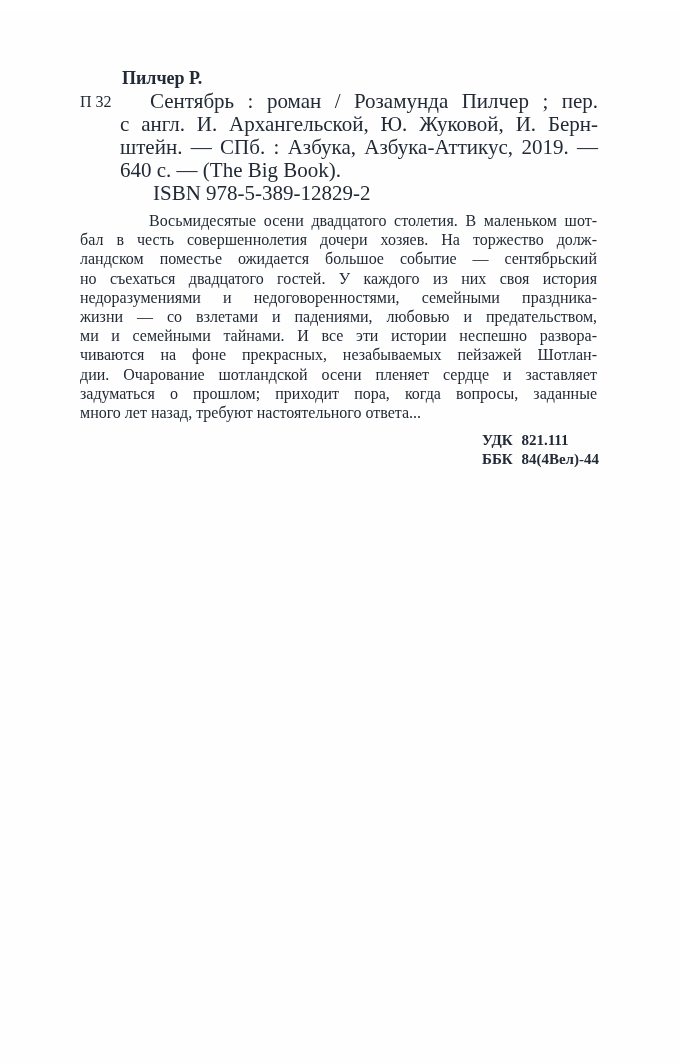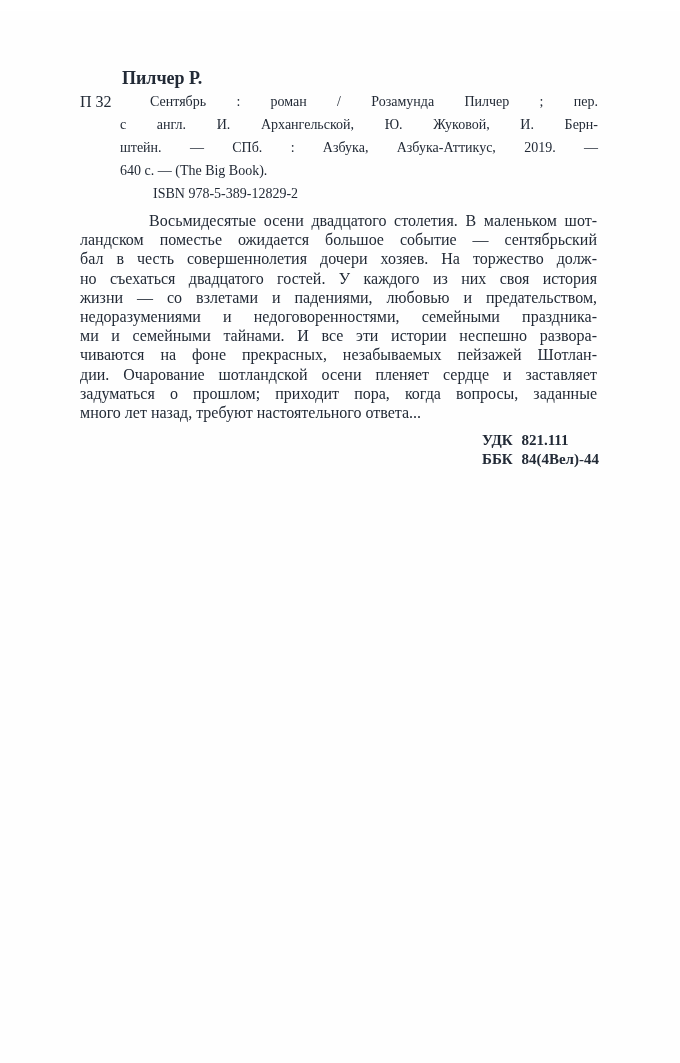--- a/index.html
+++ b/index.html
@@ -32,21 +32,21 @@
     top: 79px;
     font-size: 16px;
     line-height: 23px;
     white-space: nowrap;
   }
   .biblio {
     position: absolute;
     left: 120px;
     top: 79px;
     width: 478px;
-    font-size: 14px;
+    font-size: 21px;
     line-height: 23px;
   }
   .annotation {
     position: absolute;
     left: 80px;
     top: 200px;
     width: 517px;
     font-size: 16px;
     line-height: 19.2px;
   }
@@ -81,25 +81,25 @@
   <div class="biblio">
     <div class="line jl indent-first">Сентябрь : роман / Розамунда Пилчер ; пер.</div>
     <div class="line jl">с англ. И. Архангельской, Ю. Жуковой, И. Берн-</div>
     <div class="line jl">штейн. — СПб. : Азбука, Азбука-Аттикус, 2019. —</div>
     <div class="line">640 с. — (The Big Book).</div>
     <div class="line indent-isbn">ISBN 978-5-389-12829-2</div>
   </div>
 
   <div class="annotation">
     <div class="line jl indent-para">Восьмидесятые осени двадцатого столетия. В маленьком шот-</div>
+    <div class="line jl">бал в честь совершеннолетия дочери хозяев. На торжество долж-</div>
     <div class="line jl">ландском поместье ожидается большое событие — сентябрьский</div>
-    <div class="line jl">бал в честь совершеннолетия дочери хозяев. На торжество долж-</div>
     <div class="line jl">но съехаться двадцатого гостей. У каждого из них своя история</div>
+    <div class="line jl">недоразумениями и недоговоренностями, семейными праздника-</div>
     <div class="line jl">жизни — со взлетами и падениями, любовью и предательством,</div>
-    <div class="line jl">недоразумениями и недоговоренностями, семейными праздника-</div>
     <div class="line jl">ми и семейными тайнами. И все эти истории неспешно развора-</div>
     <div class="line jl">чиваются на фоне прекрасных, незабываемых пейзажей Шотлан-</div>
     <div class="line jl">дии. Очарование шотландской осени пленяет сердце и заставляет</div>
     <div class="line jl">задуматься о прошлом; приходит пора, когда вопросы, заданные</div>
     <div class="line">много лет назад, требуют настоятельного ответа...</div>
   </div>
 
   <div class="codes">
     <div>УДК 821.111</div>
     <div>ББК 84(4Вел)-44</div>

